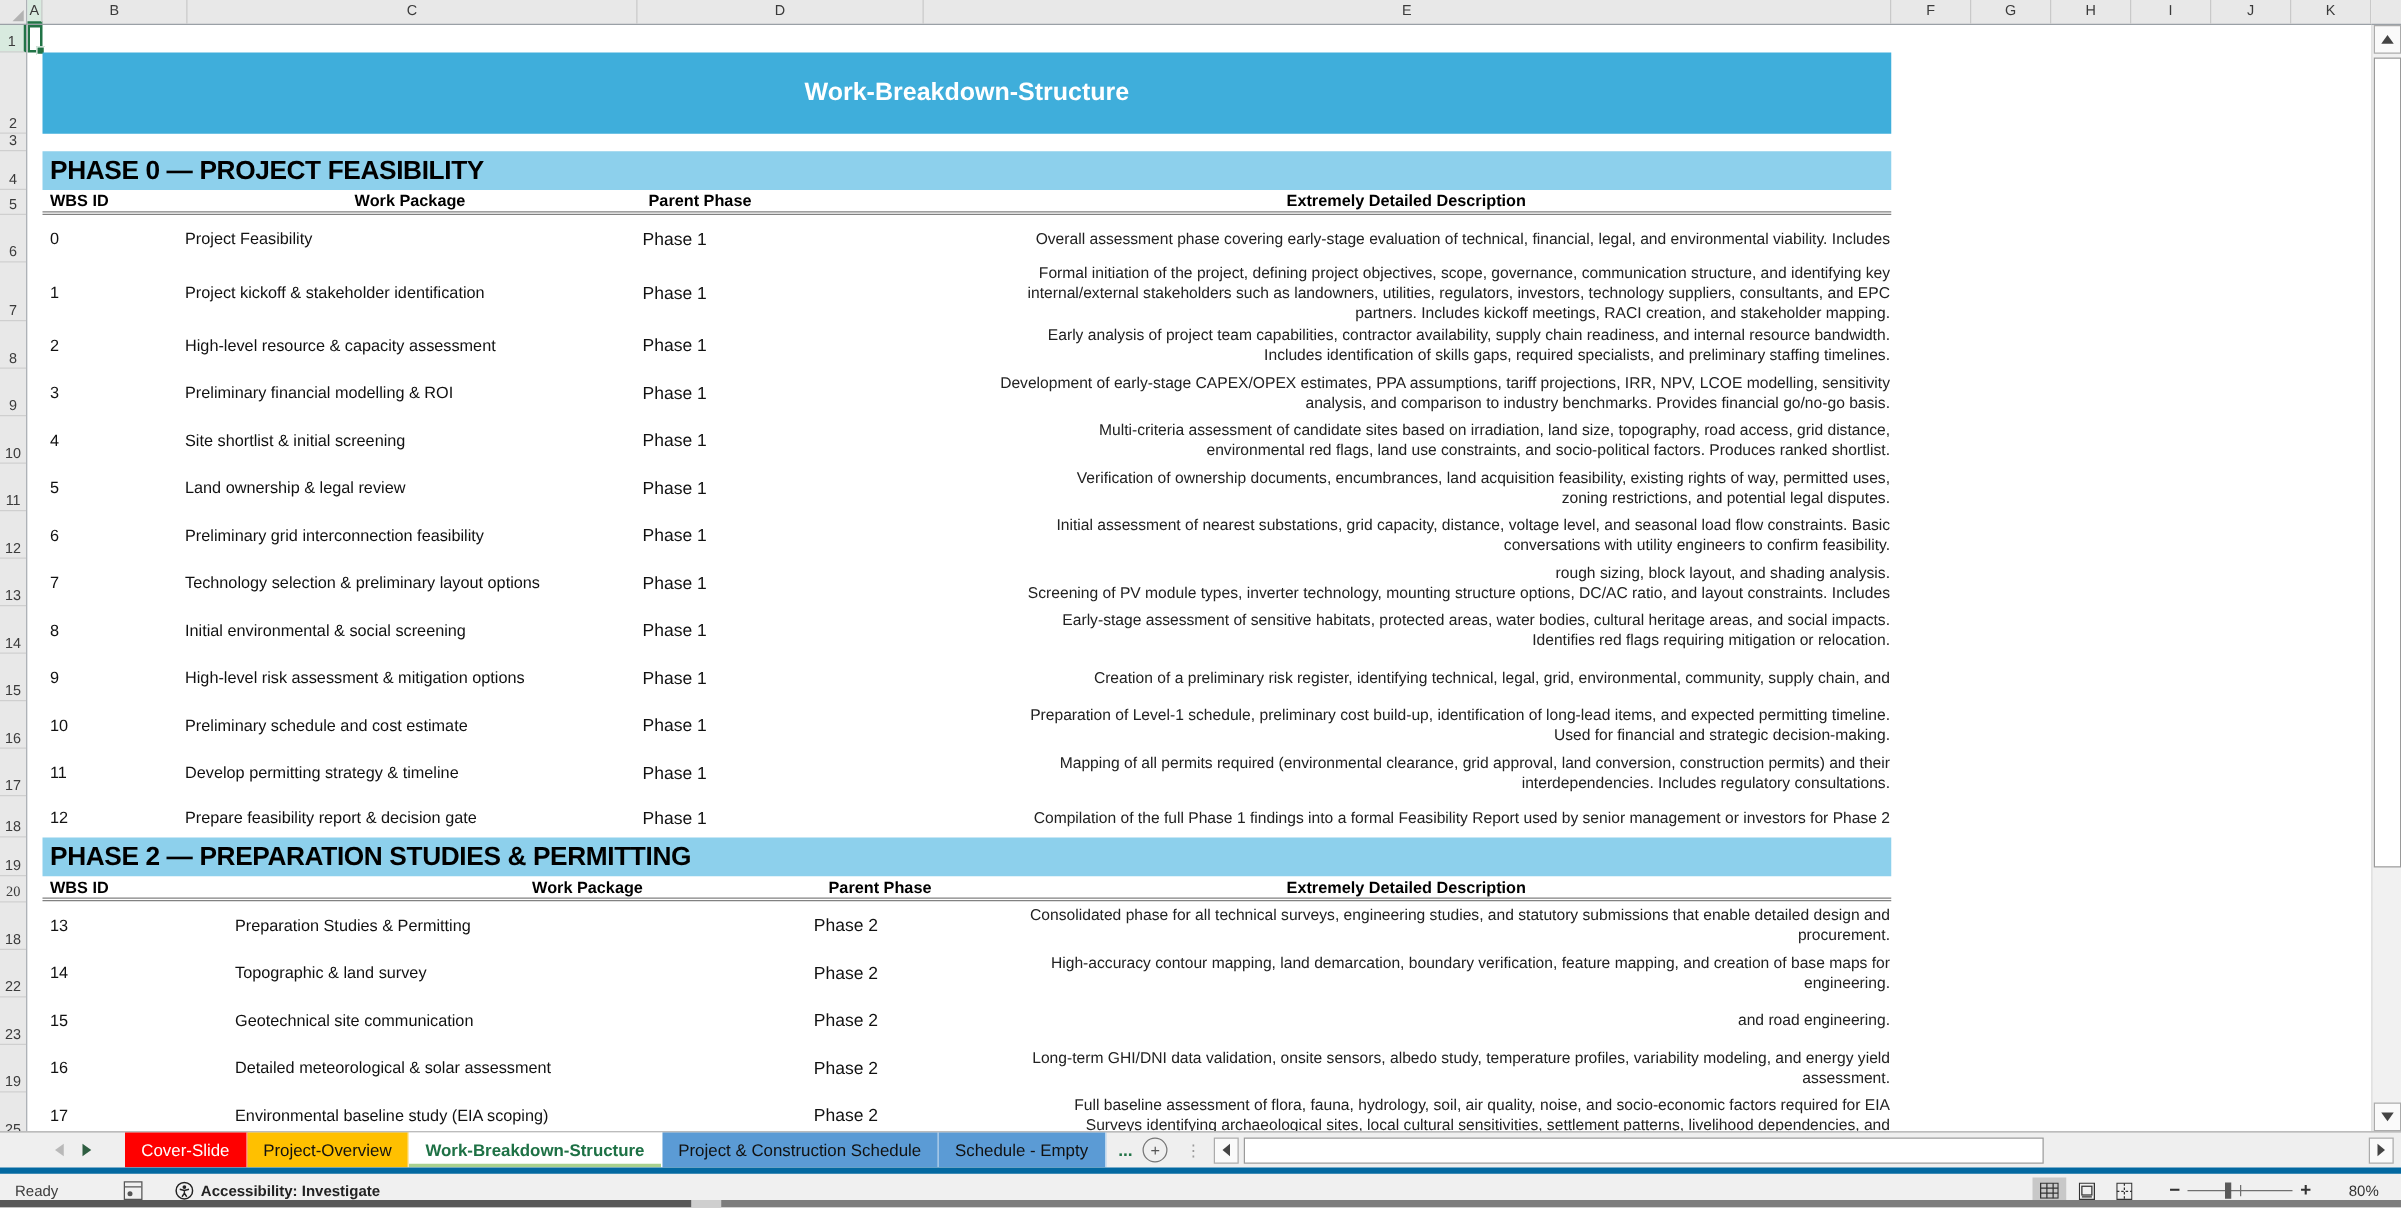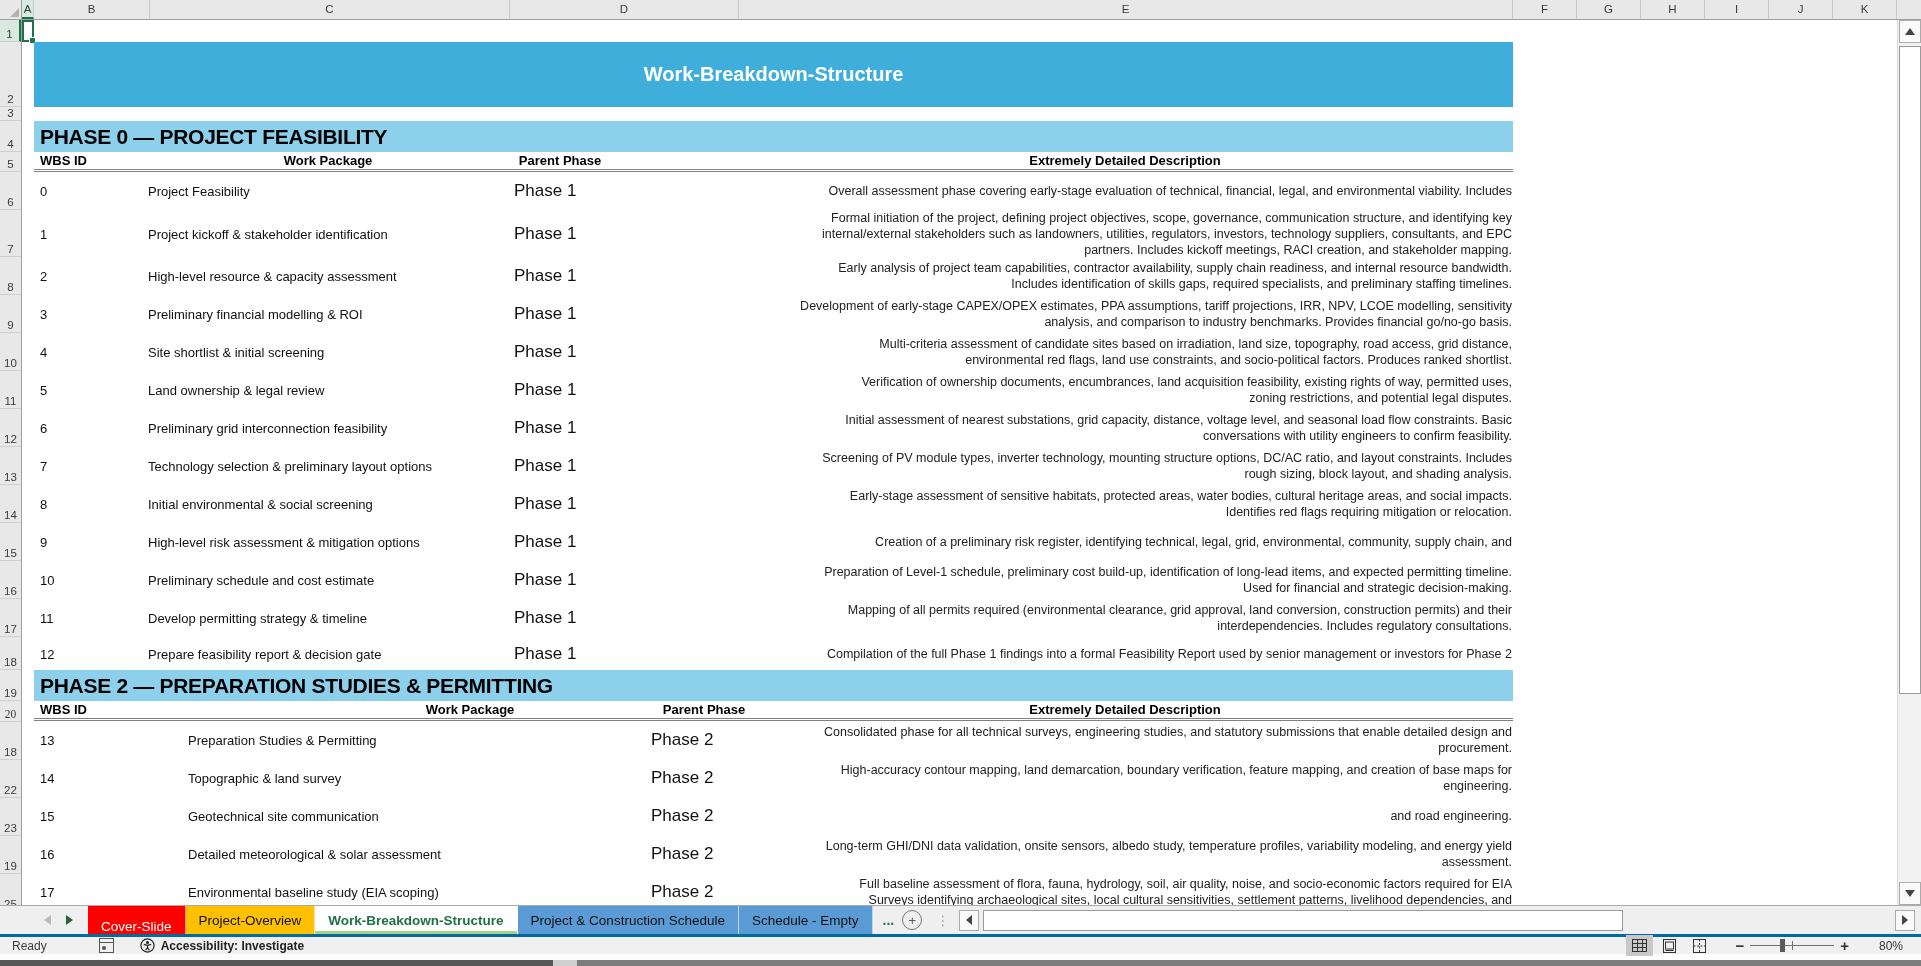--- a/index.html
+++ b/index.html
@@ -40,21 +40,21 @@
   .hdr-row{position:relative;height:20px;border-bottom:3px double #818181;box-sizing:border-box;
            font-weight:bold;font-size:13px;color:#000;}
   .hdr-row .h-wbs{position:absolute;left:6px;top:1px;}
   .hdr-row .h-c{position:absolute;top:1px;transform:translateX(-50%);white-space:nowrap;}
   .sec1 .h-pkg{left:294px;} .sec1 .h-par{left:526px;}
   .sec2 .h-pkg{left:436px;} .sec2 .h-par{left:670px;}
   .h-desc{left:1091px;}
   .data-row{position:relative;}
   .c-wbs{position:absolute;left:6px;top:50%;transform:translateY(-50%);font-size:13px;color:#111;}
   .c-pkg{position:absolute;top:50%;transform:translateY(-50%);font-size:13px;color:#111;white-space:nowrap;}
-  .c-par{position:absolute;top:50%;transform:translateY(-50%);font-size:17px;color:#111;white-space:nowrap;}
+  .c-par{position:absolute;top:50%;transform:translateY(-50%);font-size:14px;color:#111;white-space:nowrap;}
   .sec1 .c-pkg{left:114px;} .sec1 .c-par{left:480px;}
   .sec2 .c-pkg{left:154px;} .sec2 .c-par{left:617px;}
   .c-desc{position:absolute;left:706px;width:772px;top:50%;transform:translateY(-50%);
           font-size:12.5px;line-height:16px;color:#222;}
   .c-desc div{white-space:nowrap;text-align:right;}
 
   
   .vscroll{position:absolute;right:0;top:20px;width:24px;height:885px;background:#F1F1F1;
            border-left:1px solid #dcdcdc;box-sizing:border-box;}
   .sb-btn{position:absolute;left:1px;width:22px;height:23px;background:#FAFAFA;border:1px solid #ababab;
@@ -88,22 +88,22 @@
   .add-btn{align-self:center;width:18px;height:18px;border:1px solid #767676;border-radius:50%;
            display:flex;align-items:center;justify-content:center;font-size:13px;color:#555;margin-right:8px;}
   .kebab{align-self:center;color:#9a9a9a;font-size:13px;margin:0 6px;letter-spacing:0;}
   .hscroll{position:relative;align-self:center;height:21px;flex:1;margin:0 6px 0 4px;}
   .hs-btn{position:absolute;top:0;width:20px;height:21px;background:#FAFAFA;border:1px solid #ababab;
           box-sizing:border-box;display:flex;align-items:center;justify-content:center;}
   .hthumb{position:absolute;left:24px;top:0;width:640px;height:21px;background:#ffffff;
           border:1px solid #9a9a9a;box-sizing:border-box;}
 
   
-  .statusbar{position:absolute;left:0;top:934px;width:1921px;height:20px;background:#F0F0F0;
-             border-top:3px solid #0369a1;box-sizing:border-box;display:flex;align-items:center;
+  .statusbar{position:absolute;left:0;top:934px;width:1921px;height:32px;background:#F0F0F0;
+             border-top:5px solid #0369a1;box-sizing:border-box;display:flex;align-items:center;
              font-size:12px;color:#3c3c3c;}
   .ready{margin-left:12px;}
   .macro-icon{margin-left:52px;width:13px;height:13px;border:1px solid #555;position:relative;}
   .macro-icon:before{content:"";position:absolute;left:0;top:3px;width:13px;height:1px;background:#555;}
   .macro-icon:after{content:"";position:absolute;left:2px;bottom:2px;width:4px;height:4px;border-radius:50%;background:#555;}
   .acc{display:flex;align-items:center;margin-left:26px;font-weight:bold;color:#222;}
   .acc svg{margin-right:6px;}
   .sb-right{margin-left:auto;display:flex;align-items:center;margin-right:18px;}
   .vbtn{width:27px;height:21px;display:flex;align-items:center;justify-content:center;margin-left:3px;}
   .vbtn.active{background:#C8C8C8;}
@@ -254,22 +254,22 @@
                 <div>Initial assessment of nearest substations, grid capacity, distance, voltage level, and seasonal load flow constraints. Basic</div>
                 <div>conversations with utility engineers to confirm feasibility.</div>
               </div>
   </div>
 
   <div class="data-row" style="height: 38px;">
     <div class="c-wbs">7</div>
     <div class="c-pkg">Technology selection &amp; preliminary layout options</div>
     <div class="c-par">Phase 1</div>
     <div class="c-desc">
+                <div>rough sizing, block layout, and shading analysis.</div>
                 <div>Screening of PV module types, inverter technology, mounting structure options, DC/AC ratio, and layout constraints. Includes</div>
-                <div>rough sizing, block layout, and shading analysis.</div>
               </div>
   </div>
 
   <div class="data-row" style="height: 38px;">
     <div class="c-wbs">8</div>
     <div class="c-pkg">Initial environmental &amp; social screening</div>
     <div class="c-par">Phase 1</div>
     <div class="c-desc">
                 <div>Early-stage assessment of sensitive habitats, protected areas, water bodies, cultural heritage areas, and social impacts.</div>
                 <div>Identifies red flags requiring mitigation or relocation.</div>
@@ -390,21 +390,21 @@
       </div>
   </div>
 
   <div class="tabbar">
     <div class="tab-arrow" style="margin-left:36px;">
         <span class="arrow-glyph-l"></span>
       </div>
     <div class="tab-arrow">
         <span class="arrow-glyph-r"></span>
       </div>
-    <div class="sheet-tab tab-red" style="margin-left:8px;align-items:flex-end;">
+    <div class="sheet-tab tab-red" style="margin-left:20px;">
         <span>Cover-Slide</span>
       </div>
     <div class="sheet-tab tab-orange">
         <span>Project-Overview</span>
       </div>
     <div class="sheet-tab tab-active">
         <span>Work-Breakdown-Structure</span>
       </div>
     <div class="sheet-tab tab-blue">
         <span>Project &amp; Construction Schedule</span>

